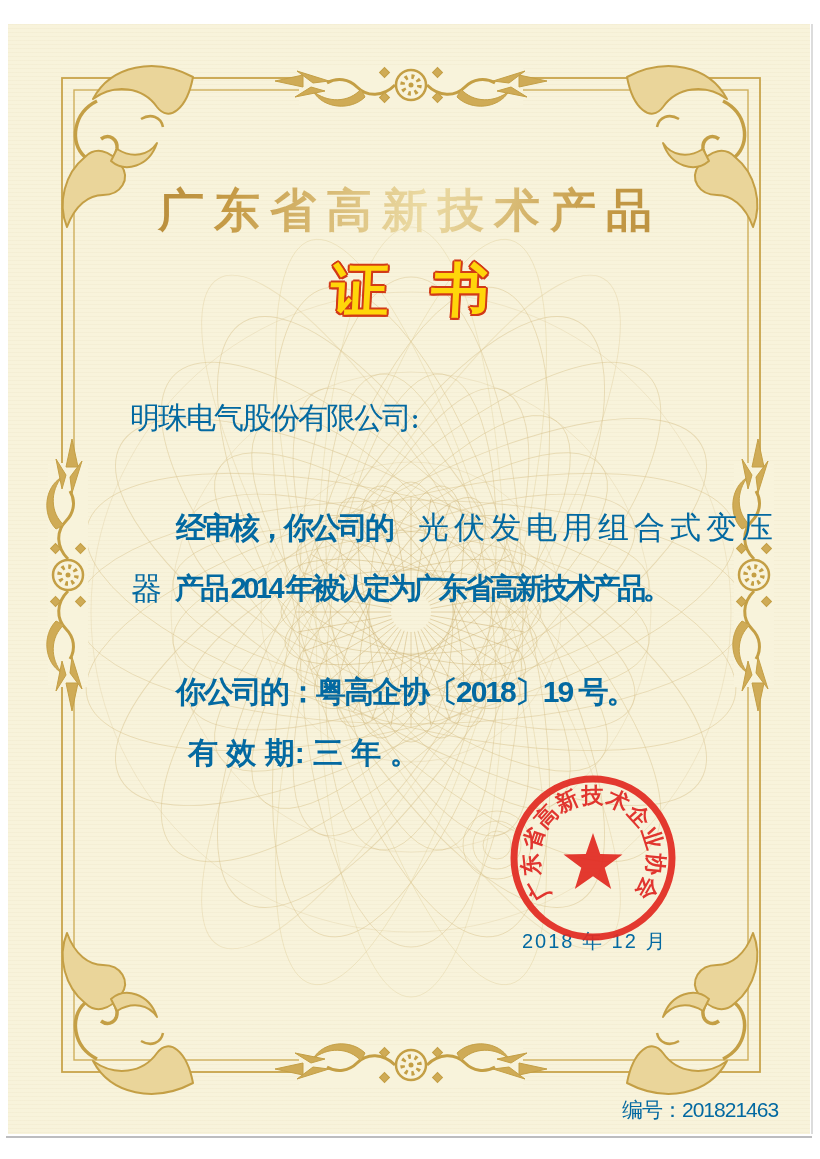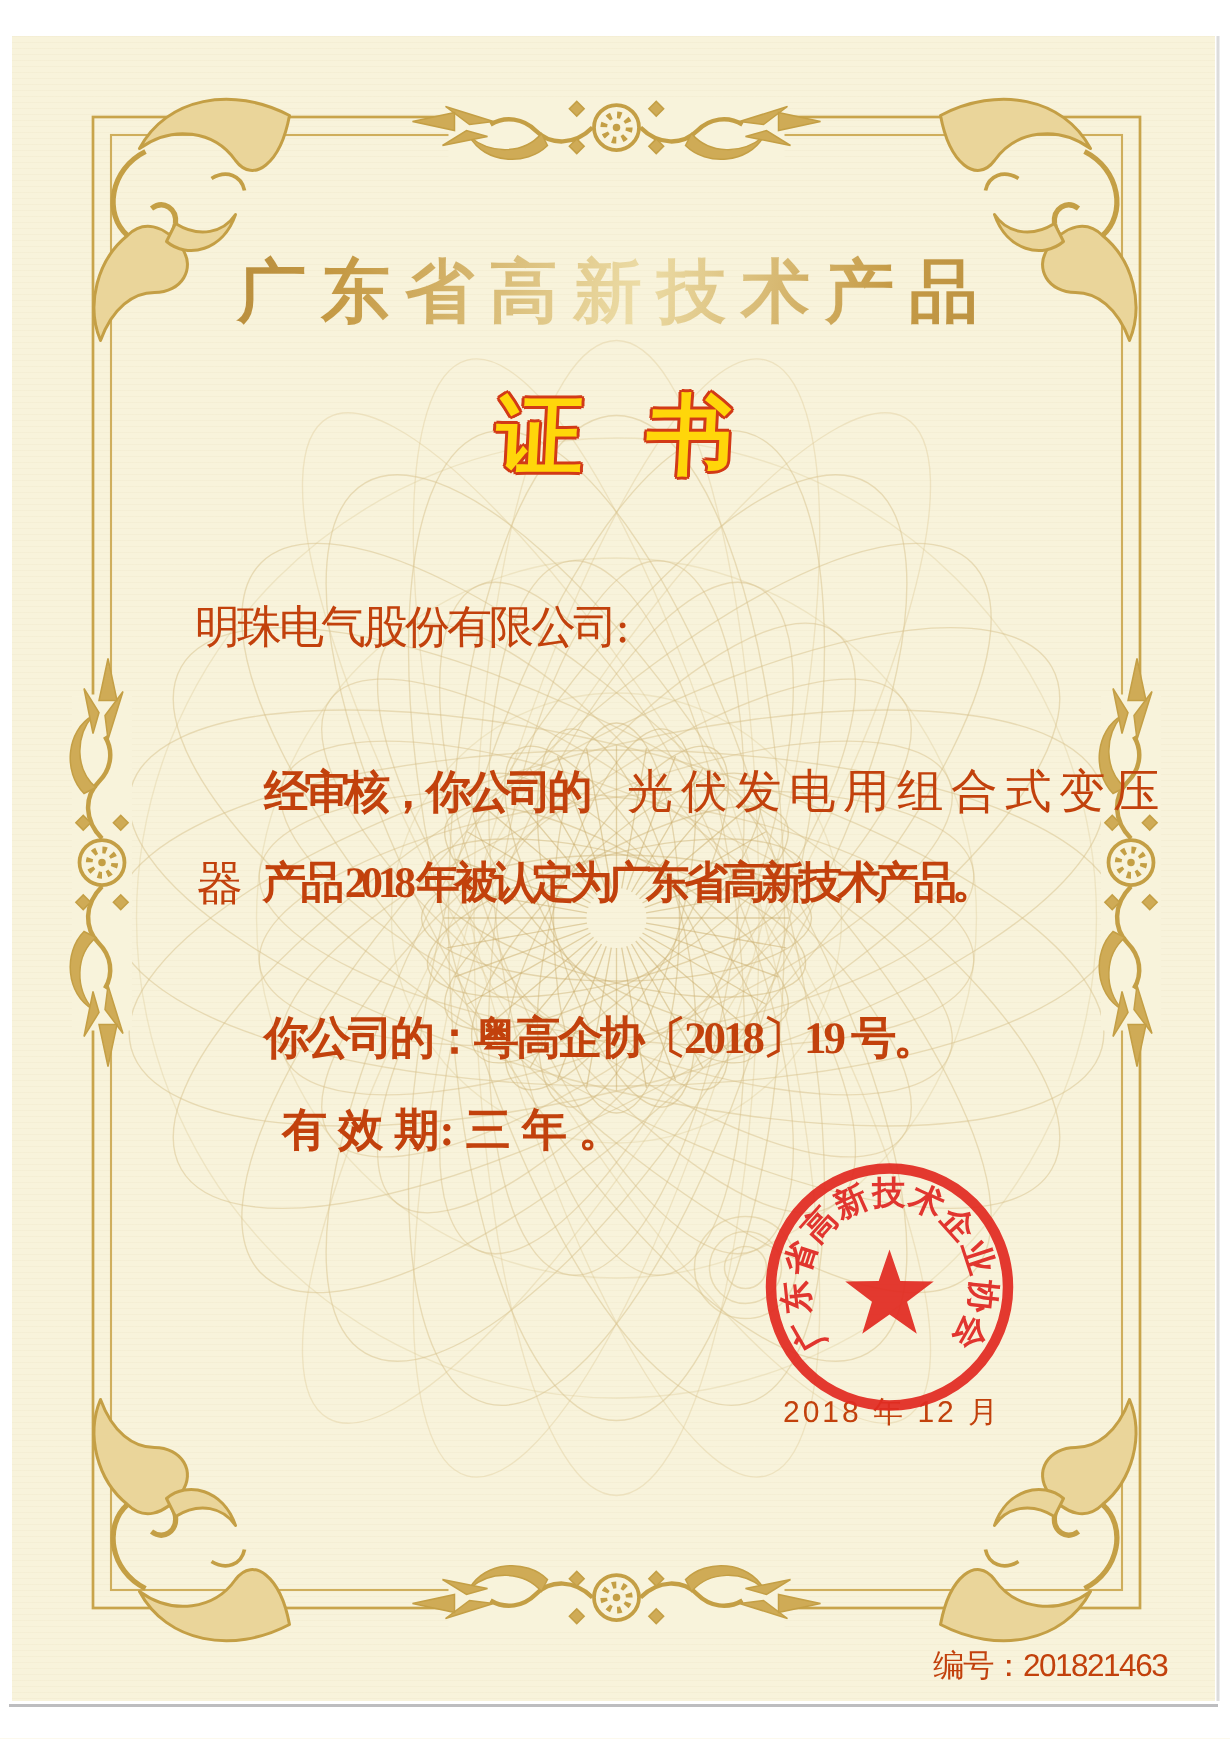--- a/index.html
+++ b/index.html
@@ -4,34 +4,34 @@
 <style>
   html,body{margin:0;padding:0;}
   body{width:820px;height:1159px;background:#ffffff;position:relative;overflow:hidden;
        font-family:"Liberation Sans",sans-serif;}
   .sheet{position:absolute;left:8px;top:24px;width:802px;height:1110px;background:#f8f3db;}
   .sheet::before{content:"";position:absolute;inset:0;
        background:repeating-linear-gradient(180deg,rgba(185,160,100,0.05) 0 1px,rgba(0,0,0,0) 1px 4px);}
   .scan-edge-bottom{position:absolute;left:6px;top:1136px;width:806px;height:2px;background:#bdbdbf;}
   .scan-edge-right{position:absolute;left:811px;top:24px;width:2px;height:1110px;background:#dcdcdc;}
   svg.deco{position:absolute;left:0;top:0;pointer-events:none;}
-  .txt{position:absolute;color:#c2410c;white-space:nowrap;}
-  .title{left:0;right:0;top:164px;text-align:center;font-size:46px;font-weight:700;
+  .txt{position:absolute;color:#0369a1;white-space:nowrap;}
+  .title{left:0;right:0;top:180px;text-align:center;font-size:46px;font-weight:700;
        letter-spacing:10px;font-family:"Liberation Sans","DejaVu Sans",sans-serif;color:#c2953d;}
   @supports ((-webkit-background-clip:text)){
     .title{background:linear-gradient(105deg,#9f742c 0%,#c59a45 28%,#ecdca6 52%,#c59a45 72%,#a8803a 100%);
        -webkit-background-clip:text;background-clip:text;color:transparent;}
   }
   .subtitle{left:0;right:0;top:252px;text-align:center;font-size:58px;font-weight:700;
        font-family:"DejaVu Serif","Liberation Serif",serif;color:#ffd60a;letter-spacing:42px;padding-left:42px;
        transform:skewX(-3deg);
        text-shadow:2px 0 0 #d23a17,-2px 0 0 #d23a17,0 2px 0 #d23a17,0 -2px 0 #d23a17,
                    1.5px 1.5px 0 #d23a17,-1.5px 1.5px 0 #d23a17,1.5px -1.5px 0 #d23a17,-1.5px -1.5px 0 #d23a17;}
   .kai{font-family:"DejaVu Serif","Liberation Serif",serif;font-weight:400;}
-  .hei{font-family:Liberation Serif, serif;font-weight:700;}
+  .hei{font-family:Liberation Sans, sans-serif;font-weight:700;}
   .recipient{left:130px;top:398px;font-size:30px;letter-spacing:-2px;}
   .line-b{left:176px;top:507px;font-size:30px;}
   .line-b .intro{font-size:30px;letter-spacing:-3px;}
   .line-b .product{font-size:31px;letter-spacing:5px;margin-left:26px;text-align:right;}
   .line-c-qi{left:131px;top:568px;font-size:31px;}
   .line-c{left:175px;top:569px;font-size:29px;letter-spacing:-3.5px;}
   .line-d{left:176px;top:672px;font-size:30px;letter-spacing:-2px;}
   .line-e{left:188px;top:733px;font-size:30px;letter-spacing:0px;}
   .date{left:522px;top:928px;font-size:20px;font-weight:500;letter-spacing:2px;}
   .serial{left:622px;top:1096px;font-size:21px;font-weight:400;letter-spacing:-1px;}
@@ -180,21 +180,21 @@
 </svg>
 
 <div class="txt title">广东省高新技术产品</div>
 <div class="txt subtitle">证书</div>
 <div class="txt kai recipient">明珠电气股份有限公司:</div>
 
 <div class="txt line-b">
   <span class="hei intro">经审核，你公司的</span><span class="kai product">光伏发电用组合式变压</span>
 </div>
 <div class="txt kai line-c-qi">器</div>
-<div class="txt hei line-c">产品 2018 年被认定为广东省高新技术产品。</div>
+<div class="txt hei line-c">产品 2014 年被认定为广东省高新技术产品。</div>
 
 <div class="txt hei line-d">
   <span>你公司的：</span><span>粤高企协〔2018〕19 号。</span>
 </div>
 <div class="txt hei line-e">有 效 期: 三 年 。</div>
 
 <div class="txt date">2018 年 12 月</div>
 <div class="txt serial">
   <span>编号：</span><span>201821463</span>
 </div>

